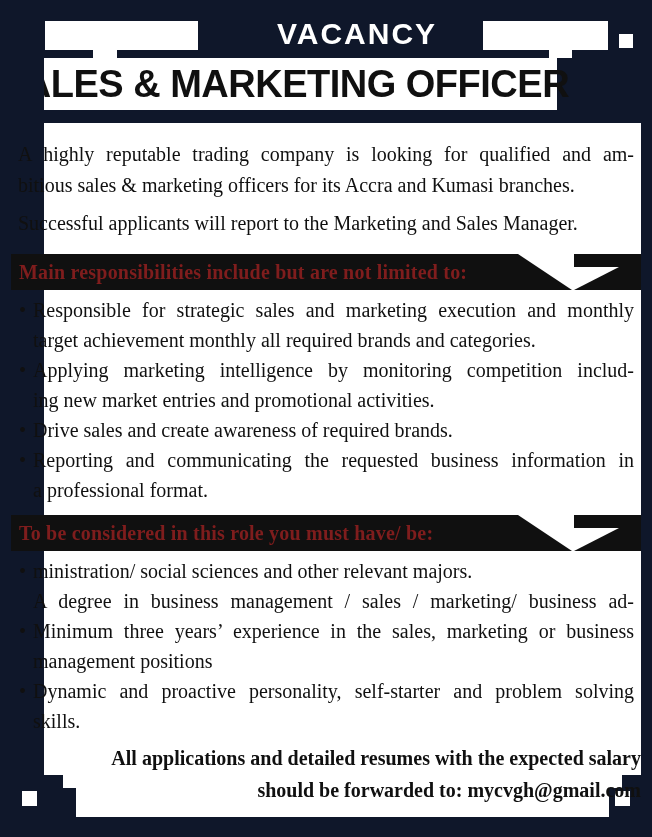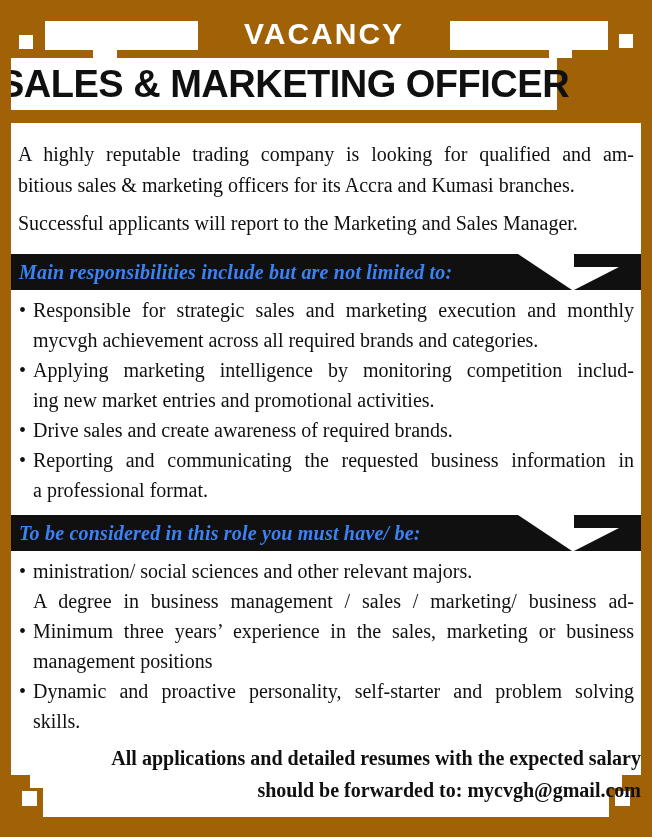--- a/index.html
+++ b/index.html
@@ -2,21 +2,21 @@
 <html><head>
 <meta charset="utf-8">
 <style>
   html,body { margin:0; padding:0; background:#e8e8e8; }
   .page {
     position:relative; width:652px; height:837px; margin:0 auto;
     background:#ffffff; overflow:hidden;
     font-family:"Liberation Serif", serif; color:#101010;
   }
   .abs { position:absolute; }
-  .ink { background:#a16207; }
+  .ink { background:#0f172a;padding-left:33px; }
   .paper { background:#ffffff; }
 
   
   .band-top   { left:0; top:0; width:652px; height:123px; }
   .vac-strip  { left:45px; top:21px; width:563px; height:29px; }
   .vac-box    { left:198px; top:10px; width:252px; height:48px;
                 display:flex; align-items:center; justify-content:center; }
   .kicker     { color:#ffffff; font-family:"Liberation Sans", sans-serif;
                 font-weight:700; font-size:30px; letter-spacing:2px; }
   .sq-tl      { left:19px;  top:35px; width:14px; height:14px; }
@@ -45,23 +45,23 @@
   .ln { line-height:31px; font-size:20px; white-space:nowrap; }
   .wrapped .ln { white-space:normal; }
   .j { text-align:justify; text-align-last:justify; white-space:normal; }
   .p1 { margin-top:16px; }
   .p2 { margin-top:7px; }
 
   .banner { position:relative; height:36px; margin-top:15px; }
   .banner.second { margin-top:10px; }
   .banner svg { position:absolute; left:0; top:0; display:block; }
   .banner-label { position:absolute; left:8px; top:0; height:36px;
-                  display:flex; align-items:center; color:#3b82f6;
+                  display:flex; align-items:center; color:#7f1d1d;
                   font-weight:700; font-size:20px; letter-spacing:0.2px;
-                  white-space:nowrap;font-style:italic; }
+                  white-space:nowrap; }
 
   .list { margin-top:5px; }
   .item { position:relative; padding-left:22px; padding-right:7px; }
   .item .ln { line-height:30px; }
   .dot { position:absolute; left:8px; top:0; line-height:30px; font-size:20px; }
 
   .footer { margin-top:6px; text-align:center; }
   .footer .ln { font-weight:700; line-height:32px; font-size:20px;
                 text-align:right; white-space:nowrap; }
 </style>
@@ -110,21 +110,21 @@
         <rect x="563" y="0" width="67" height="13" fill="#101010"></rect>
         <polygon points="563,36 608,13 630,13 630,36" fill="#101010"></polygon>
       </svg>
       <div class="banner-label">Main responsibilities include but are not limited to:</div>
     </div>
 
     <div class="list">
       <div class="item">
         <span class="dot">•</span>
         <div class="ln j">Responsible for strategic sales and marketing execution and monthly</div>
-        <div class="ln">mycvgh achievement across all required brands and categories.</div>
+        <div class="ln">target achievement monthly all required brands and categories.</div>
       </div>
       <div class="item">
         <span class="dot">•</span>
         <div class="ln j">Applying marketing intelligence by monitoring competition includ-</div>
         <div class="ln">ing new market entries and promotional activities.</div>
       </div>
       <div class="item">
         <span class="dot">•</span>
         <div class="ln">Drive sales and create awareness of required brands.</div>
       </div>

